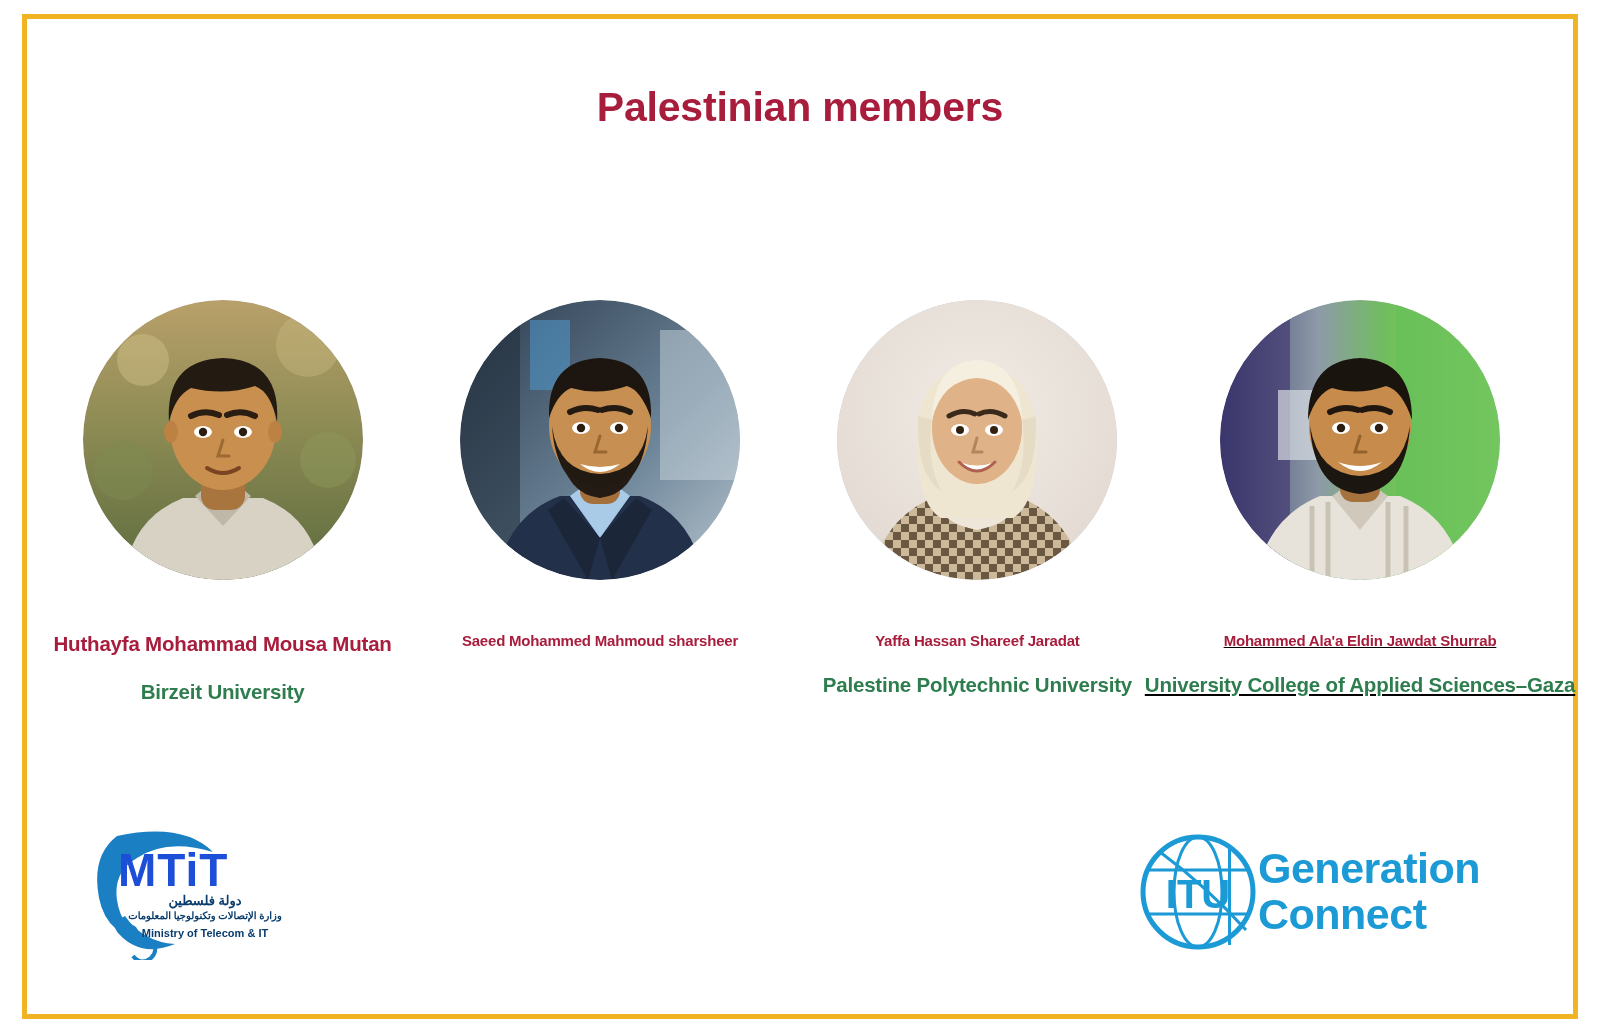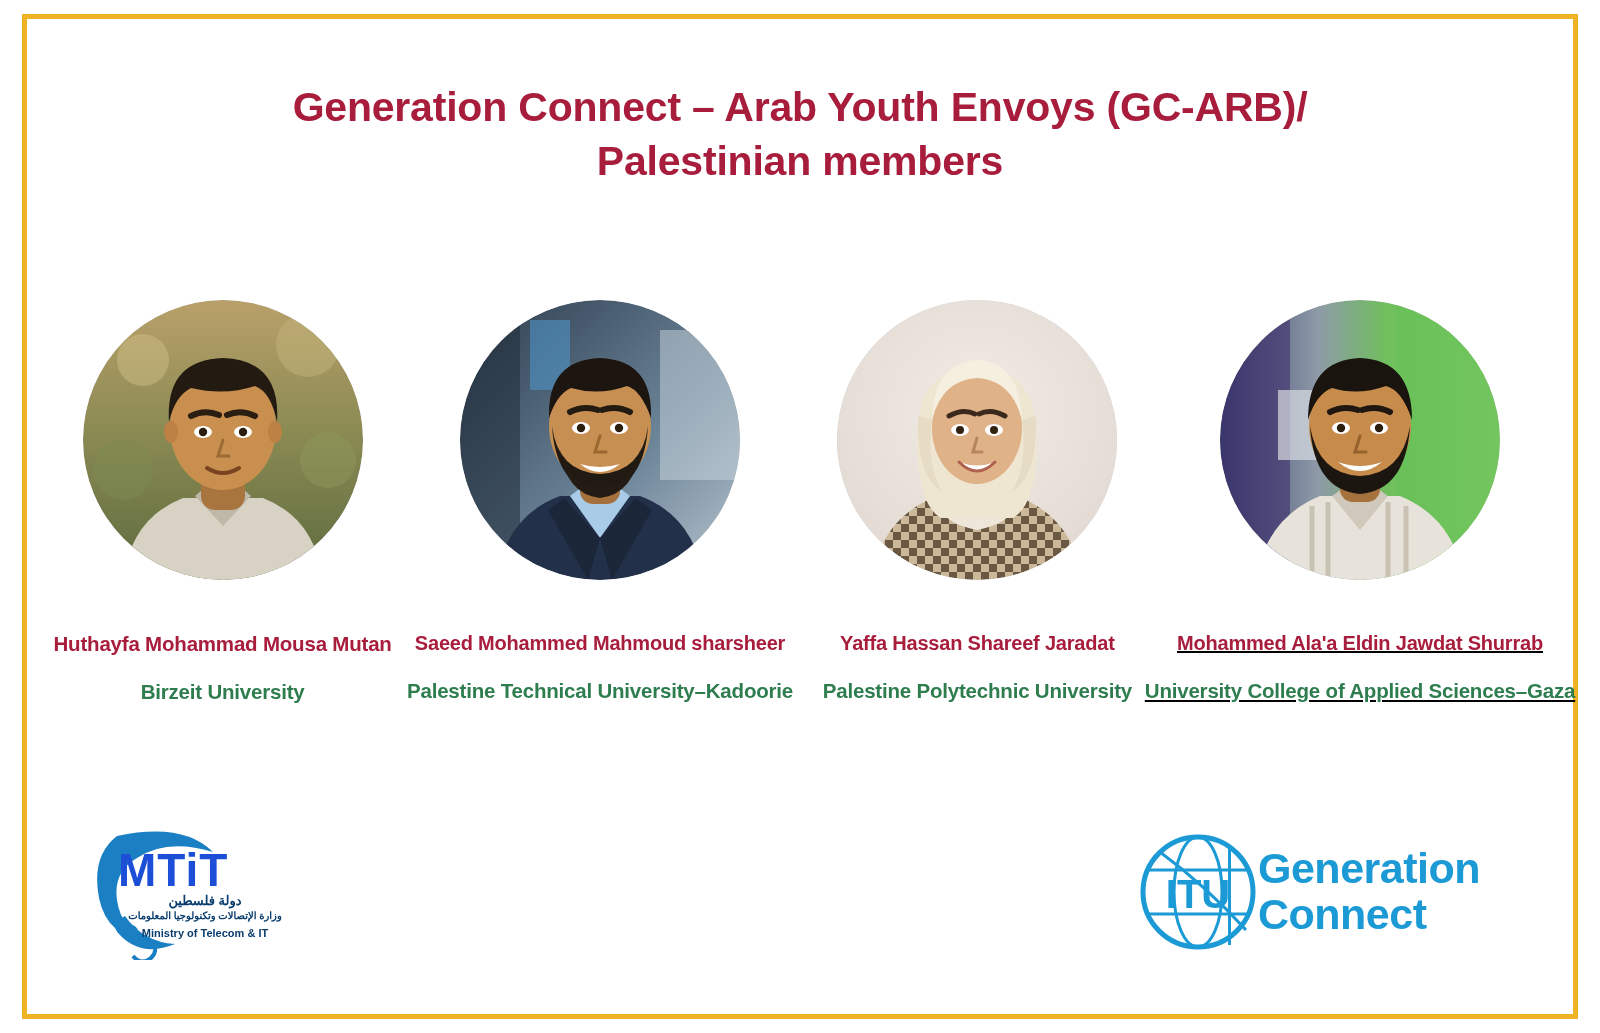--- a/index.html
+++ b/index.html
@@ -67,21 +67,21 @@
     border-radius: 50%;
     overflow: hidden;
     position: relative;
     background: #cfcfcf;
   }
   .avatar svg { display: block; }
 
   .person-name {
     margin-top: 28px;
     color: #a81c3c;
-    font-size: 20px;
+    font-size: 15px;
     font-weight: bold;
     text-align: center;
     white-space: nowrap;
     letter-spacing: -0.2px;
   }
   .person-org {
     color: #2e7d4f;
     font-size: 20.5px;
     font-weight: bold;
     text-align: center;
@@ -171,21 +171,20 @@
   }
 </style>
 </head>
 <body>
 
 <div class="poster">
 
   <div class="border-frame"></div>
 
   <div class="title">
-    <span>Generation Connect – Arab Youth Envoys (GC-ARB)/</span>
     <span class="line2">Palestinian members</span>
   </div>
 
   <div class="people">
 
     <div class="person">
       <div class="avatar">
         <svg width="280" height="280" viewBox="0 0 280 280" xmlns="http://www.w3.org/2000/svg" aria-hidden="true">
           <defs>
             <clipPath id="c1">
@@ -276,21 +275,20 @@
             <circle cx="121" cy="128" r="4.2" fill="#2b1d10"></circle>
             <circle cx="159" cy="128" r="4.2" fill="#2b1d10"></circle>
 
             <path d="M140 136 l-5 16 h11" stroke="#9a6730" stroke-width="3" fill="none" stroke-linecap="round"></path>
 
             <path d="M120 164 q20 16 40 0 q-20 6 -40 0 z" fill="#ffffff"></path>
           </g>
         </svg>
       </div>
       <div class="person-name">Saeed Mohammed Mahmoud sharsheer</div>
-      <div class="person-org">Palestine Technical University–Kadoorie</div>
     </div>
 
     <div class="person">
       <div class="avatar">
         <svg width="280" height="280" viewBox="0 0 280 280" xmlns="http://www.w3.org/2000/svg" aria-hidden="true">
           <defs>
             <clipPath id="c3">
                 <circle cx="140" cy="140" r="140"></circle>
               </clipPath>
             <radialGradient id="bg3" cx="0.5" cy="0.4" r="0.8">

